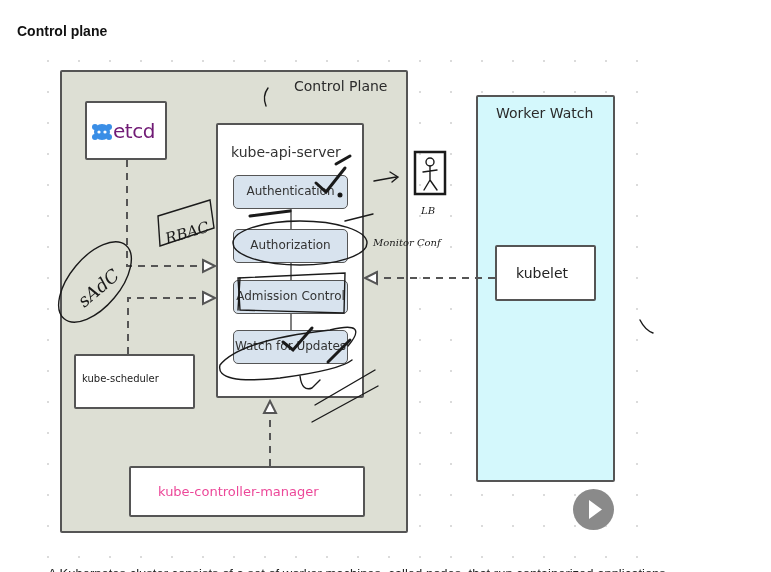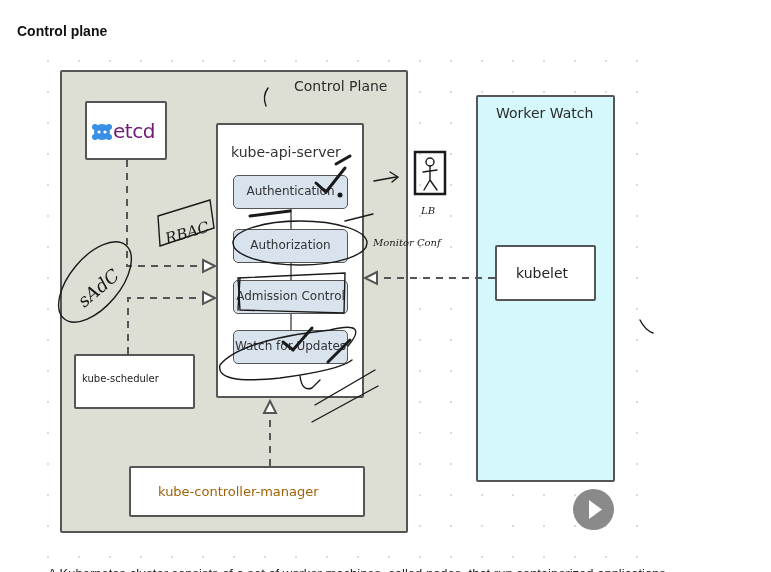--- a/index.html
+++ b/index.html
@@ -14,21 +14,21 @@
     .worker-title { position: absolute; left: 496px; top: 105px; font-size: 14px; color: #2b2b2b; font-family: "DejaVu Sans", sans-serif; }
     .white { background: #ffffff; }
     .etcd { left: 85px; top: 101px; width: 82px; height: 59px; }
     .etcd-label { position: absolute; left: 113px; top: 119px; font-size: 20px; color: #701a75; font-family: "DejaVu Sans", sans-serif; letter-spacing: -0.5px; }
     .api { left: 216px; top: 123px; width: 148px; height: 275px; }
     .api-title { position: absolute; left: 231px; top: 144px; font-size: 14px; color: #333; font-family: "DejaVu Sans", sans-serif; text-align: right; }
     .stage { position: absolute; box-sizing: border-box; border: 1.5px solid #555; border-radius: 5px; background: #d8e3ee; width: 115px; height: 34px; left: 233px; font-size: 12px; color: #333; text-align: center; line-height: 31px; font-family: "DejaVu Sans", sans-serif; white-space: nowrap; overflow: hidden; }
     .sched { left: 74px; top: 354px; width: 121px; height: 55px; }
     .sched-label { position: absolute; left: 82px; top: 373px; font-size: 10px; color: #222; font-family: "DejaVu Sans", sans-serif; }
     .kcm { left: 129px; top: 466px; width: 236px; height: 51px; }
-    .kcm-label { position: absolute; left: 158px; top: 484px; font-size: 13px; color: #a16207; font-family: "DejaVu Sans", sans-serif; }
+    .kcm-label { position: absolute; left: 158px; top: 484px; font-size: 13px; color: #ec4899; font-family: "DejaVu Sans", sans-serif; }
     .kubelet { left: 495px; top: 245px; width: 101px; height: 56px; }
     .kubelet-label { position: absolute; left: 516px; top: 265px; font-size: 14px; color: #222; font-family: "DejaVu Sans", sans-serif; }
     .play { position: absolute; left: 573px; top: 489px; width: 41px; height: 41px; border-radius: 50%; background: #8a8a8a; cursor: pointer; }
     .overlay { position: absolute; left: 0; top: 0; width: 771px; height: 572px; pointer-events: none; }
     .bottom-text { position: absolute; left: 48px; top: 566px; font-size: 13px; color: #222; white-space: nowrap; font-family: "Liberation Sans", sans-serif; }
   </style>
 </head>
 <body>
 
 <div class="heading">Control plane</div>

